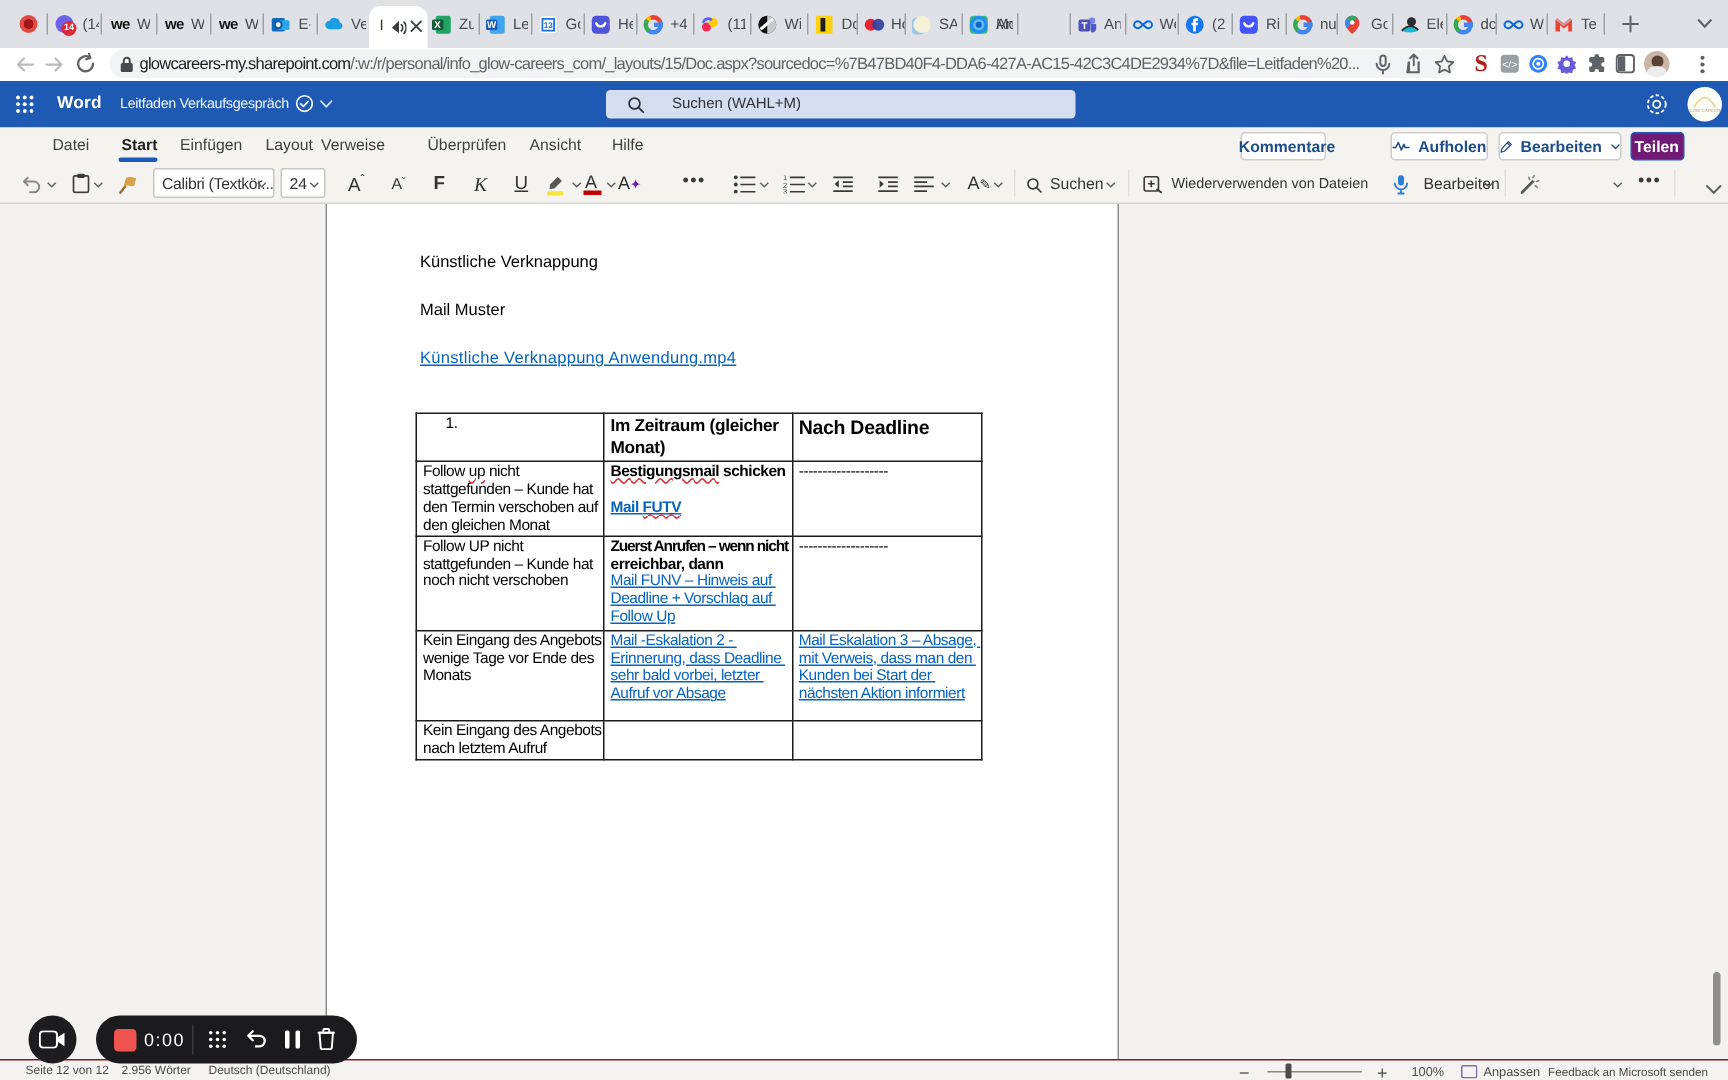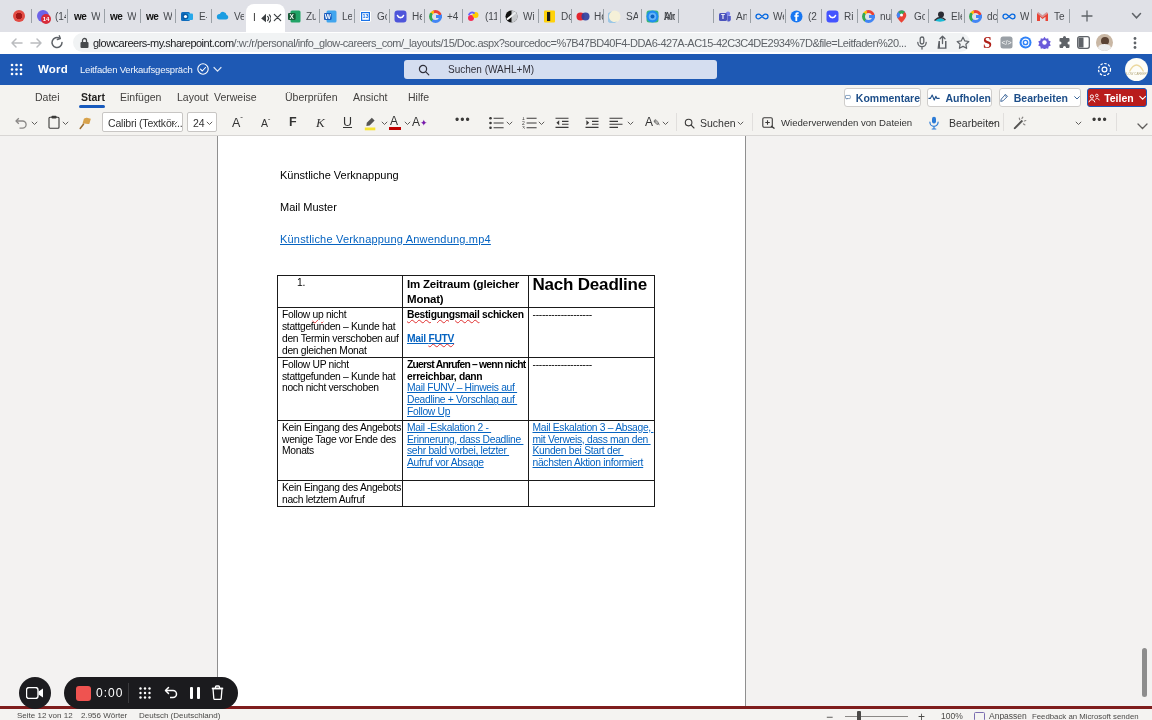--- a/index.html
+++ b/index.html
@@ -29,21 +29,21 @@
   .tsep2 { position:absolute; top:4px; width:1px; height:18px; background:#e1dfdd; }
   
   #canvas { left:0; top:136px; width:1152px; height:570px; background:#f3f2f1; }
   #page { position:absolute; left:217px; top:0; width:529px; height:570px; background:#fff; border-left:1px solid #8f8f8f; border-right:1px solid #8f8f8f; }
   .doc { position:absolute; font-size:11px; color:#000; white-space:nowrap; }
   a.dl, .dl { color:#0563c1; text-decoration:underline; }
   .sq { text-decoration-line:underline; text-decoration-style:wavy; text-decoration-color:#e03030; text-decoration-thickness:1px; text-underline-offset:1px; }
   table#tbl { position:absolute; left:59px; top:139px; border-collapse:collapse; table-layout:fixed; width:378px; }
   #tbl td { box-sizing:border-box; border:1px solid #1a1a1a; vertical-align:top; padding:1px 3px 0 4px; font-size:10.3px; letter-spacing:-0.3px; line-height:11.9px; overflow:hidden; white-space:nowrap; }
   
-  #statusbar { left:0; top:706px; width:1152px; height:14px; background:#f4f3f1; border-top:3px solid #7f1d1d; font-size:8.5px; color:#4b4a48; }
+  #statusbar { left:0; top:706px; width:1152px; height:14px; background:#f4f3f1; border-top:1px solid #7f1d1d; font-size:8.5px; color:#4b4a48; }
   
   #reccirc { left:19px; top:677px; width:32px; height:32px; border-radius:50%; background:#1d1d20; }
   #recpill { left:64px; top:677px; width:174px; height:32px; border-radius:16px; background:#1b1b1e; }
   svg { display:block; }
 </style></head>
 <body>
 <div class="abs" id="tabbar">
   <div class="abs" style="left:13px;top:10px;width:12px;height:12px;border-radius:50%;background:radial-gradient(circle at 50% 50%, #a11616 0 37%, #e24b44 40% 100%);"></div>
   <div class="tsep" style="left:31px"></div>
   <div class="tab" style="left:37px;width:29px">
@@ -436,37 +436,37 @@
 <div class="abs" id="ribtabs">
   <span class="rtab" style="left:35px">Datei</span>
   <span class="rtab" style="left:81px;font-weight:700;color:#201f1e;">Start</span>
   <div class="abs" style="left:79px;top:20px;width:26px;height:2.5px;background:#185abd;border-radius:2px;"></div>
   <span class="rtab" style="left:120px">Einfügen</span>
   <span class="rtab" style="left:177px">Layout</span>
   <span class="rtab" style="left:214px">Verweise</span>
   <span class="rtab" style="left:285px">Überprüfen</span>
   <span class="rtab" style="left:353px">Ansicht</span>
   <span class="rtab" style="left:408px">Hilfe</span>
-  <div class="rbtn" style="left:844px;width:77px;">
+  <div class="rbtn" style="left:827px;width:57px;">
     <svg width="14" height="13" viewBox="0 0 14 13" style="margin-right:5px">
         <rect x="1.2" y="1.5" width="11.6" height="7.6" rx="1.4" fill="none" stroke="#1d4e89" stroke-width="1.2"></rect>
         <path d="M4 8.8v2.6l3-2.6z" fill="#1d4e89"></path>
       </svg>Kommentare</div>
   <div class="rbtn" style="left:927px;width:65px;">
     <svg width="15" height="11" viewBox="0 0 15 11" style="margin-right:5px">
         <path d="M1 6.5h2l2-4 2.5 6 2-4.5 1 2.5h3" fill="none" stroke="#1d4e89" stroke-width="1.3" stroke-linejoin="round" stroke-linecap="round"></path>
       </svg>Aufholen</div>
   <div class="rbtn" style="left:999px;width:82px;">
     <svg width="13" height="13" viewBox="0 0 13 13" style="margin-right:5px">
         <path d="M8.2 1.8l3 3L4.5 11.5l-3.4.8.8-3.4zM7 3l3 3" fill="none" stroke="#1d4e89" stroke-width="1.2" stroke-linejoin="round"></path>
       </svg>Bearbeiten
     <svg width="9" height="6" viewBox="0 0 9 6" style="margin-left:6px">
         <path d="M1 1l3.5 3.5L8 1" stroke="#1d4e89" stroke-width="1.3" fill="none" stroke-linecap="round"></path>
       </svg></div>
-  <div class="rbtn" style="left:1087px;width:60px;background:#b91c1c;border-color:#185abd;color:#fff;">
+  <div class="rbtn" style="left:1087px;width:36px;background:#701a75;border-color:#185abd;color:#fff;">
     <svg width="15" height="12" viewBox="0 0 15 12" style="margin-right:4px">
         <circle cx="4.8" cy="4.2" r="2" fill="none" stroke="#fff" stroke-width="1.2"></circle>
         <path d="M1.2 10.8a3.7 3.7 0 0 1 7.2 0" fill="none" stroke="#fff" stroke-width="1.2" stroke-linecap="round"></path>
         <circle cx="10.9" cy="2.9" r="1.6" fill="none" stroke="#fff" stroke-width="1.1"></circle>
         <path d="M9.4 7.4a2.6 2.6 0 0 1 4.4 1" fill="none" stroke="#fff" stroke-width="1.1" stroke-linecap="round"></path>
       </svg>Teilen
     <svg width="9" height="6" viewBox="0 0 9 6" style="margin-left:5px">
         <path d="M1 1l3.5 3.5L8 1" stroke="#fff" stroke-width="1.3" fill="none" stroke-linecap="round"></path>
       </svg></div>
 </div>
@@ -612,21 +612,21 @@
 <div class="abs" id="canvas">
   <div id="page">
     <div class="doc" style="left:62px;top:33px;">Künstliche Verknappung</div>
     <div class="doc" style="left:62px;top:65px;">Mail Muster</div>
     <div class="doc" style="left:62px;top:97px;letter-spacing:0.2px;"><span class="dl">Künstliche Verknappung Anwendung.mp4</span></div>
     <table id="tbl">
       <tbody>
           <tr style="height:31px;">
         <td style="width:125px;padding-left:19px;">1.</td>
         <td style="width:125.5px;font-weight:700;font-size:11.5px;letter-spacing:-0.2px;line-height:15px;padding-top:1px;white-space:normal;">Im Zeitraum (gleicher Monat)</td>
-        <td style="width:126.5px;font-weight:700;font-size:17px;letter-spacing:-0.2px;line-height:15px;padding-top:1px;white-space:normal;">Nach Deadline</td>
+        <td style="width:126.5px;font-weight:700;font-size:13px;letter-spacing:-0.2px;line-height:15px;padding-top:1px;white-space:normal;">Nach Deadline</td>
       </tr>
       <tr style="height:49px;">
         <td>Follow <span class="sq">up</span> nicht<br>stattgefunden – Kunde hat<br>den Termin verschoben auf<br>den gleichen Monat</td>
         <td><b><span class="sq">Bestigungsmail</span> schicken</b><br><br><b class="dl">Mail <span class="sq">FUTV</span></b></td>
         <td>-------------------</td>
       </tr>
       <tr style="height:63px;">
         <td>Follow UP nicht<br>stattgefunden – Kunde hat<br>noch nicht verschoben</td>
         <td><b><span style="letter-spacing:-0.75px">Zuerst Anrufen – wenn nicht</span><br>erreichbar, dann</b><br><span class="dl">Mail FUNV – Hinweis auf&nbsp;<br>Deadline + Vorschlag auf&nbsp;<br>Follow Up</span></td>
         <td>-------------------</td>

